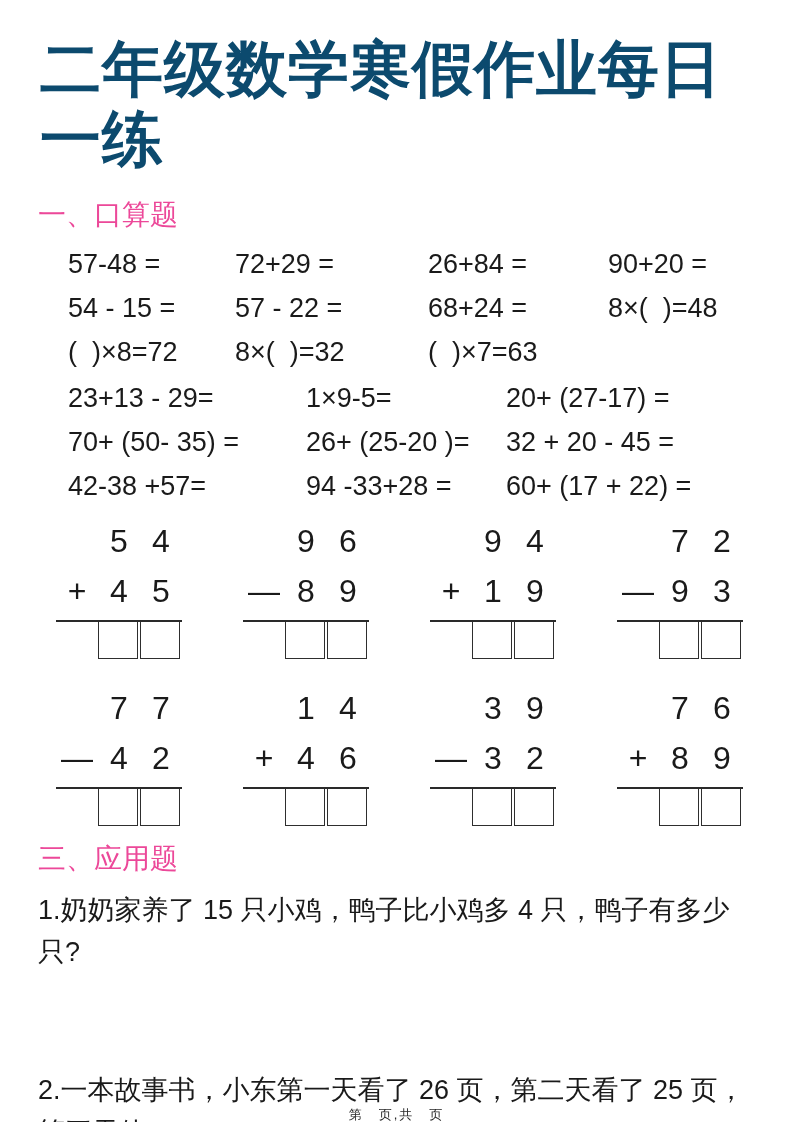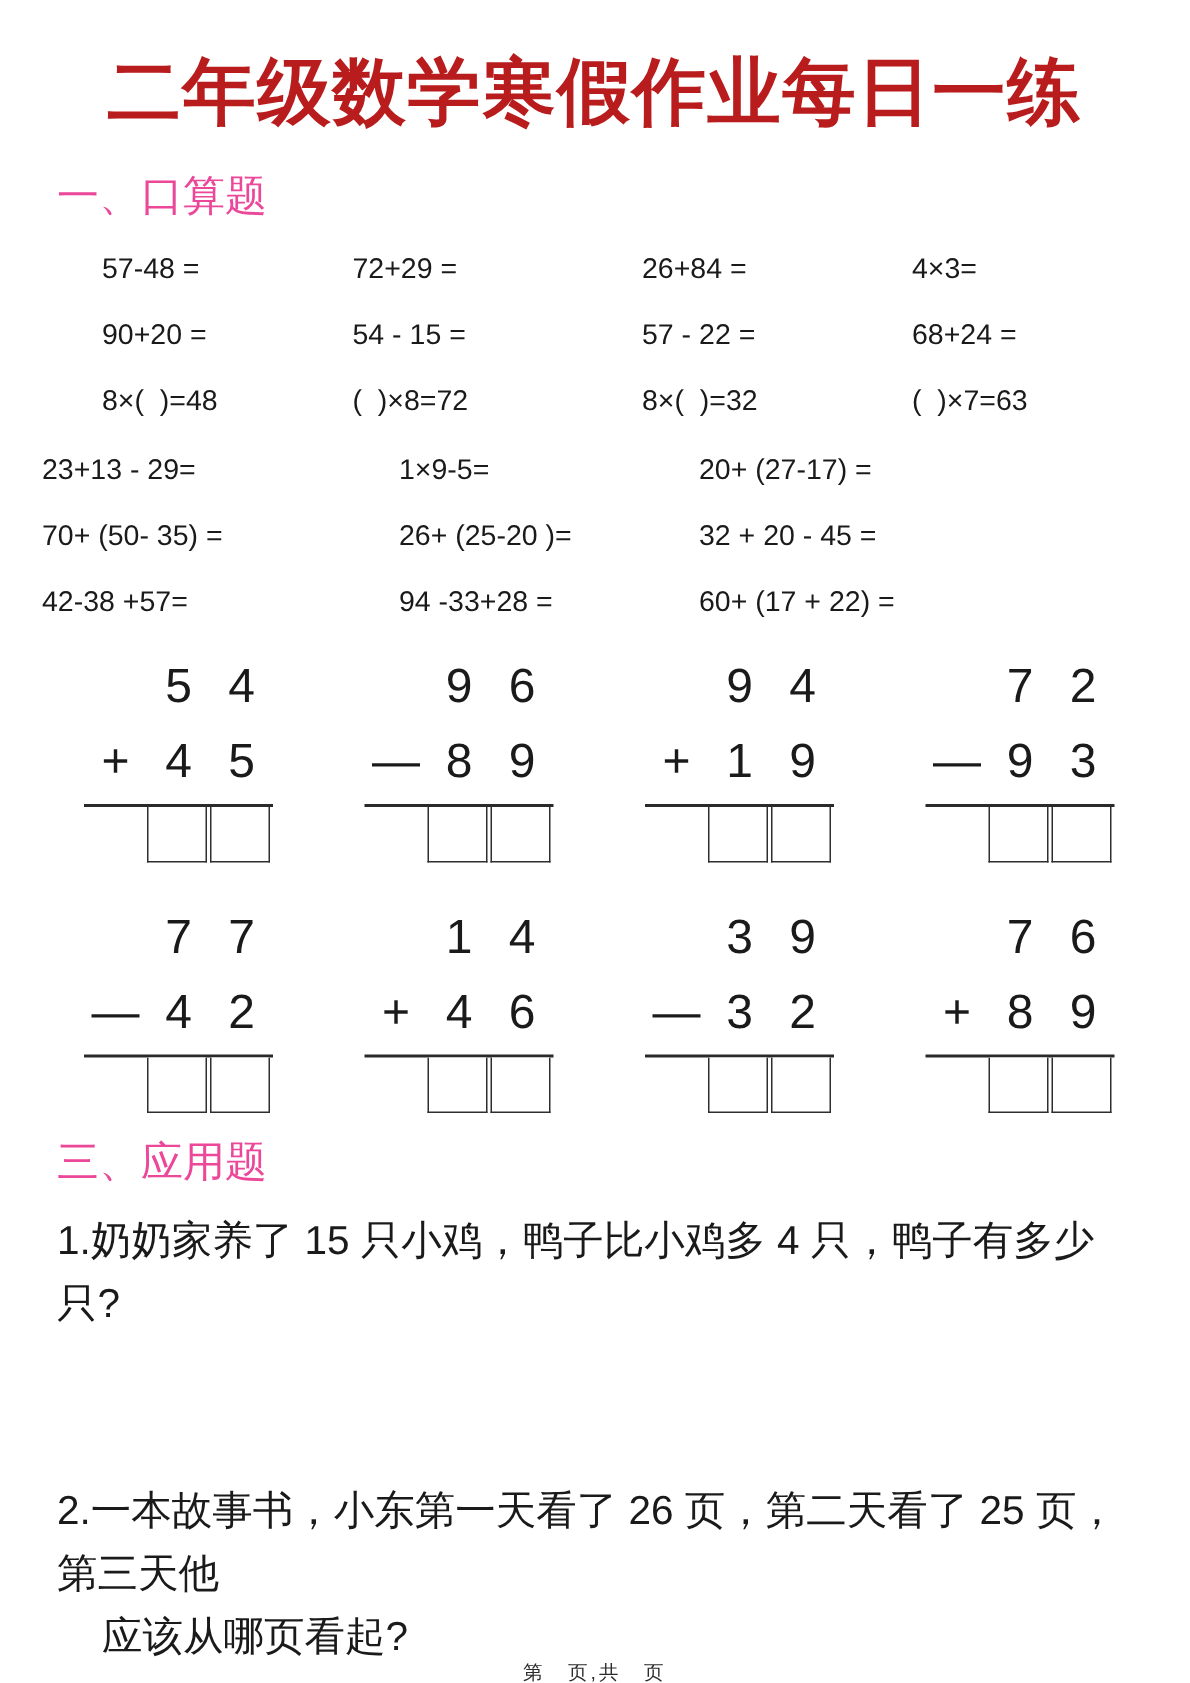--- a/index.html
+++ b/index.html
@@ -9,24 +9,23 @@
     background: #ffffff;
     font-family: "Liberation Sans", "DejaVu Sans", sans-serif;
     color: #1a1a1a;
     position: relative;
     overflow: hidden;
   }
   .page { width: 793px; height: 1122px; position: relative; }
 
   .title {
     margin: 34px 40px 0 40px;
-    text-align: center;
-    font-size: 49px;
+    font-size: 61px;
     font-weight: bold;
-    color: #b91c1c;
+    color: #0c4a6e;
     letter-spacing: 1px;
     line-height: 1.15;
   }
 
   .sec-heading {
     margin-left: 38px;
     font-size: 28px;
     font-weight: normal;
     color: #ec4899;
     line-height: 1.2;
@@ -37,25 +36,25 @@
 
   .oral-grid4 {
     display: grid;
     grid-template-columns: 167px 193px 180px 1fr;
     padding-left: 68px;
     margin-top: 10px;
   }
   .oral-grid3 {
     display: grid;
     grid-template-columns: 238px 200px 1fr;
-    padding-left: 28px;
+    padding-left: 68px;
     margin-top: 2px;
   }
   .eq {
-    font-size: 19px;
+    font-size: 27px;
     line-height: 44px;
     white-space: pre;
   }
 
   .vrow {
     display: flex;
     justify-content: space-between;
     padding: 16px 50px 0 56px;
   }
   .vrow-b { padding-top: 32px; }
@@ -108,21 +107,20 @@
 <div class="page">
 
   <h1 class="title">二年级数学寒假作业每日一练</h1>
 
   <div class="sec-heading sec-oral">一、口算题</div>
 
   <div class="oral-grid4">
     <div class="eq">57-48 =</div>
     <div class="eq">72+29 =</div>
     <div class="eq">26+84 =</div>
-    <div class="eq">4×3=</div>
     <div class="eq">90+20 =</div>
     <div class="eq">54 - 15 =</div>
     <div class="eq">57 - 22 =</div>
     <div class="eq">68+24 =</div>
     <div class="eq">8×(  )=48</div>
     <div class="eq">(  )×8=72</div>
     <div class="eq">8×(  )=32</div>
     <div class="eq">(  )×7=63</div>
   </div>
 

